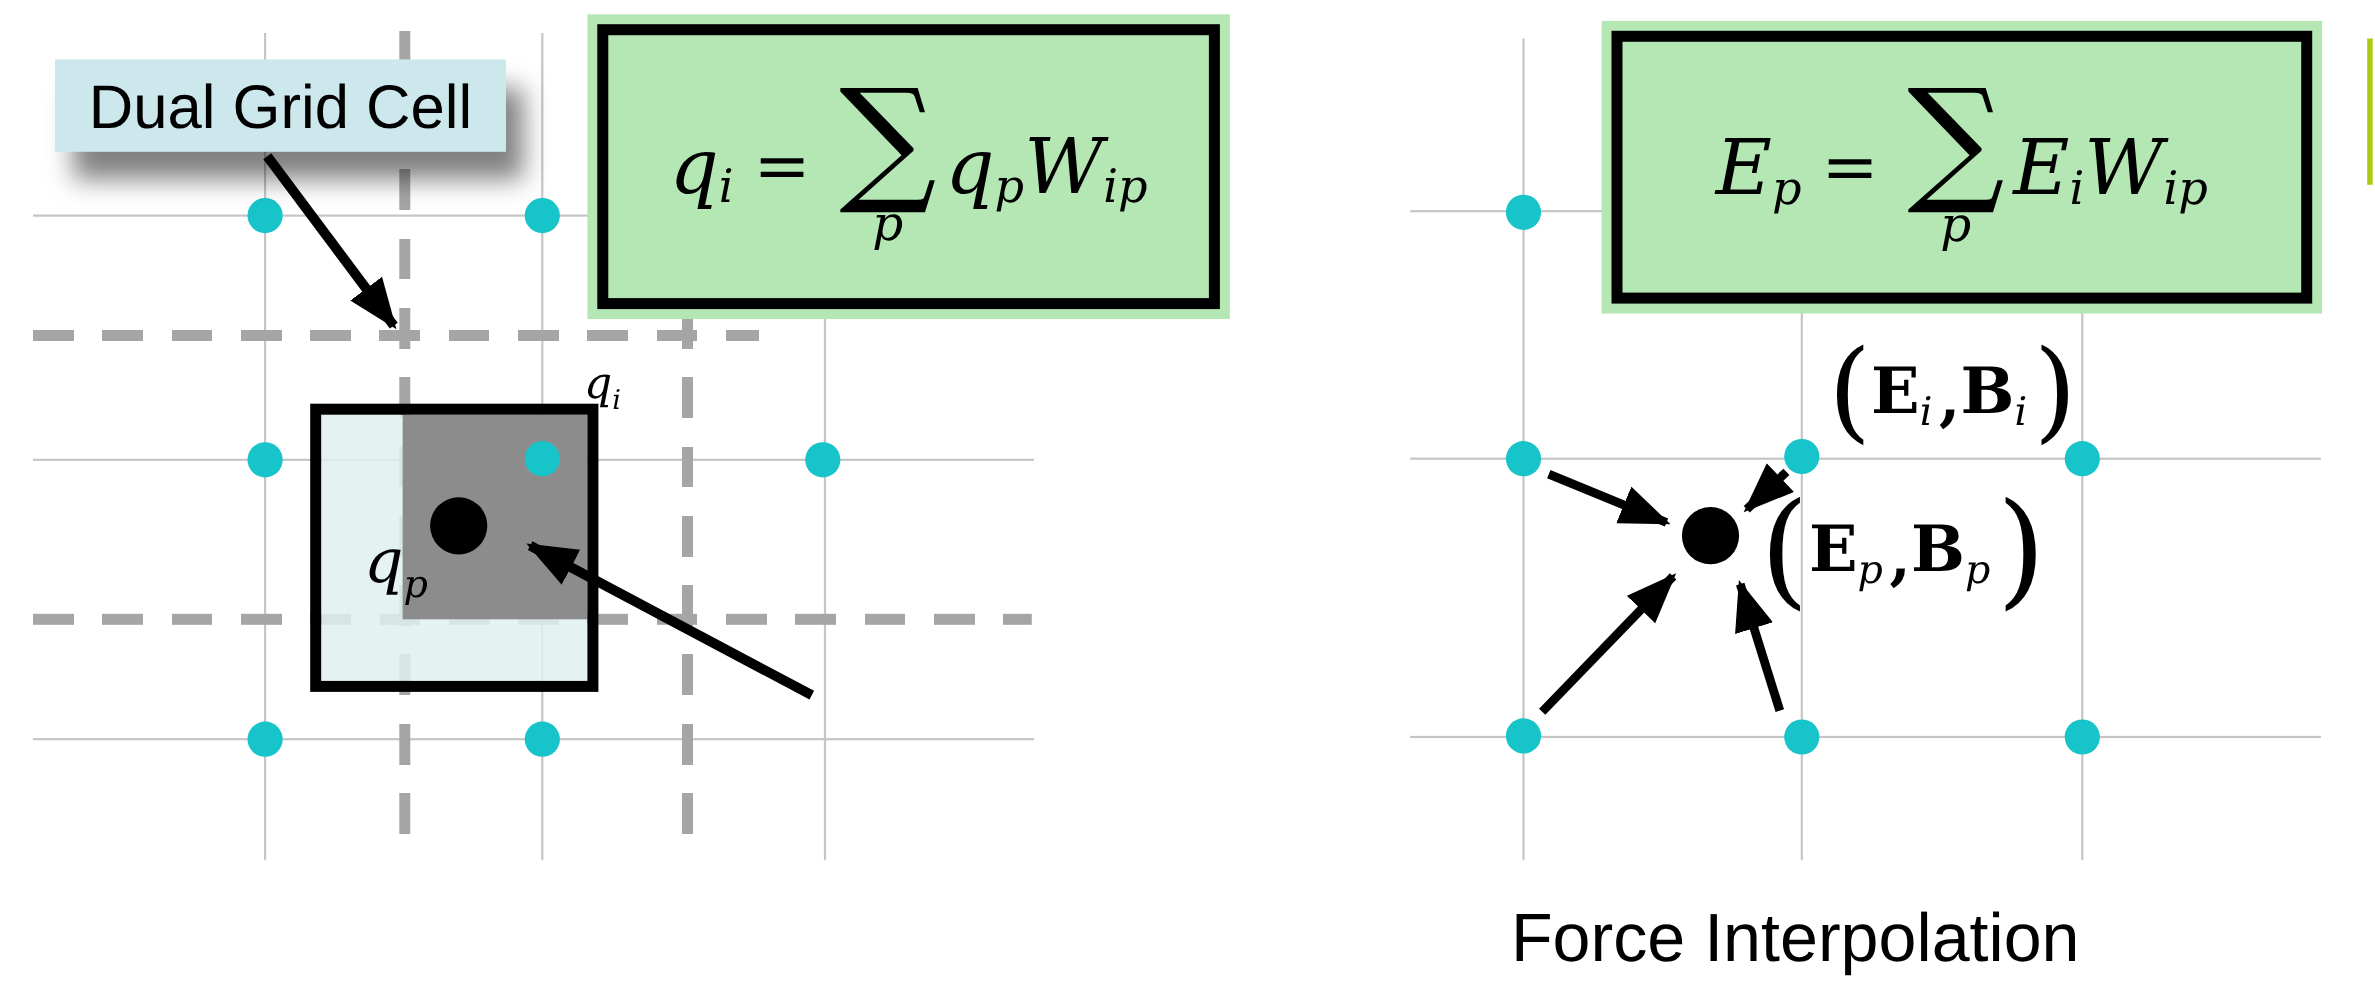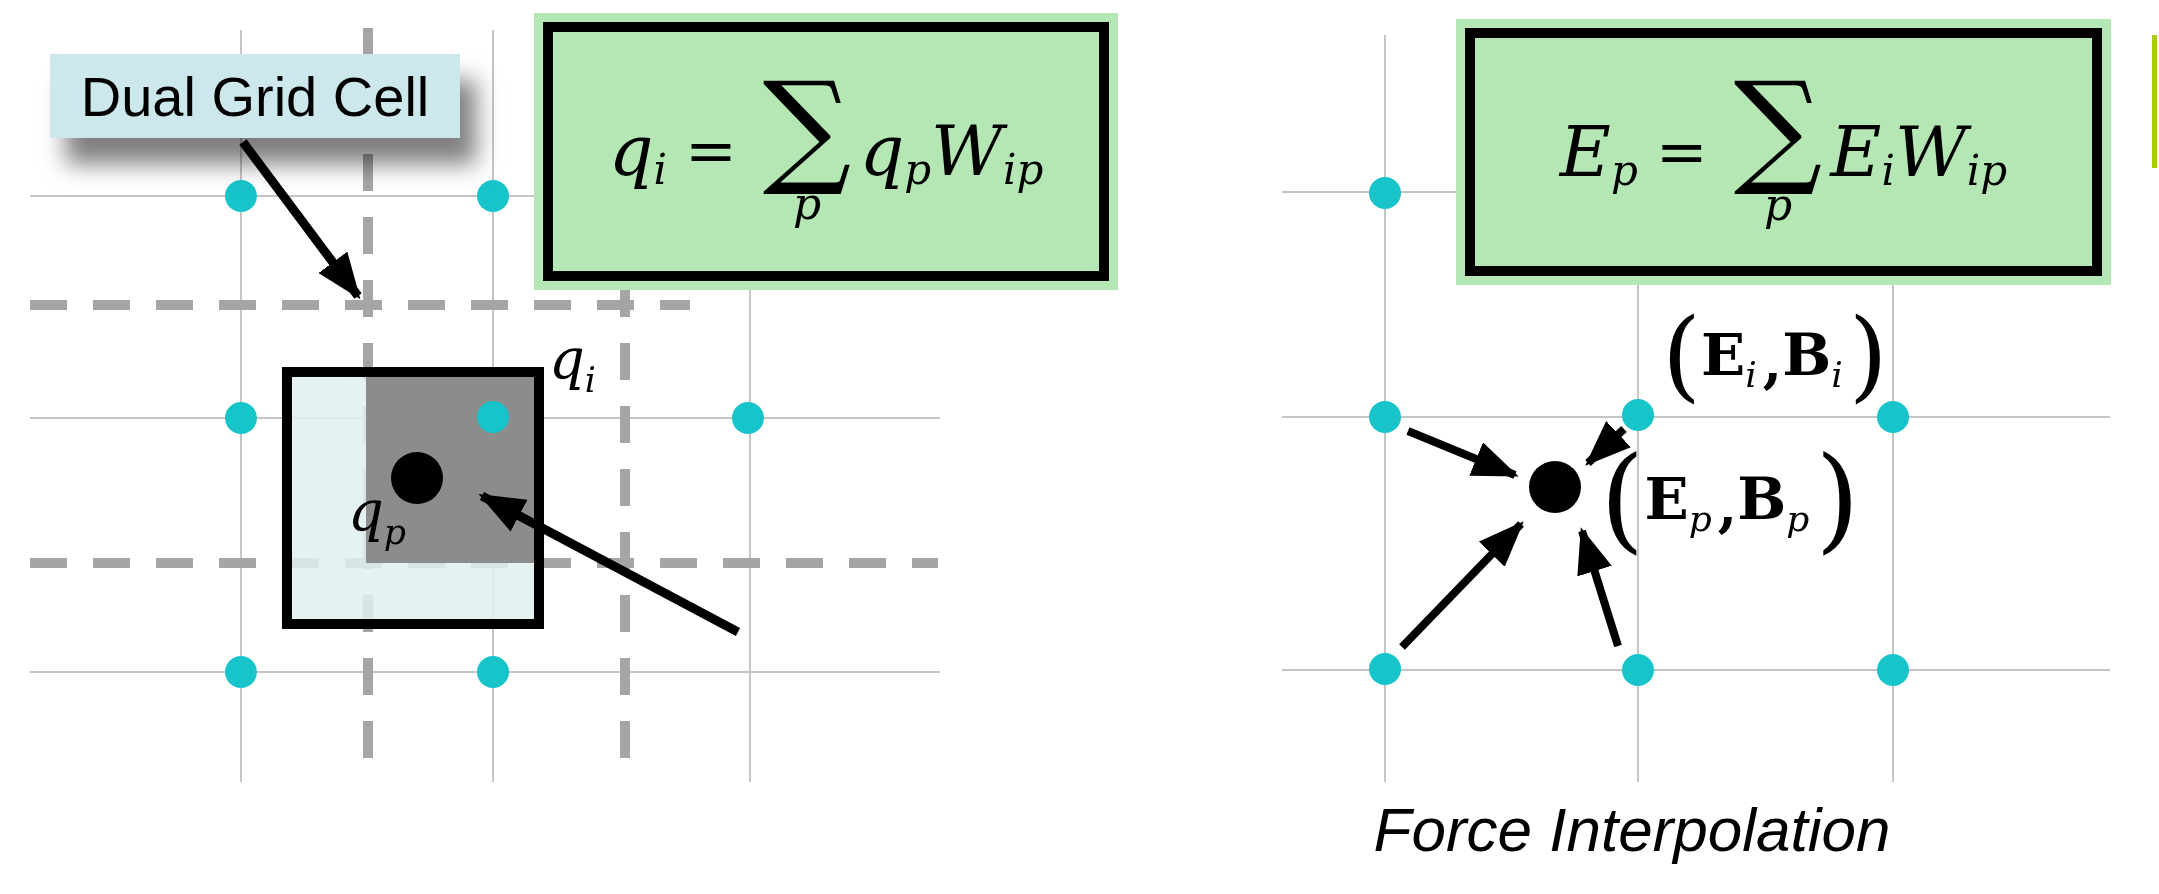--- a/index.html
+++ b/index.html
@@ -122,24 +122,24 @@
     <line x1="1408" y1="431" x2="1515" y2="475" stroke="#000" stroke-width="8" marker-end="url(#ah)"></line>
     <line x1="1624" y1="429" x2="1588" y2="463" stroke="#000" stroke-width="8" marker-end="url(#ah)"></line>
     <line x1="1402" y1="647" x2="1521" y2="524" stroke="#000" stroke-width="8" marker-end="url(#ah)"></line>
     <line x1="1618" y1="646" x2="1582" y2="531" stroke="#000" stroke-width="8" marker-end="url(#ah)"></line>
   </svg>
 
   <div class="callout" style="left:50px; top:54px; width:410px; height:84px; font-size:56px;">
     <span>Dual Grid Cell</span>
   </div>
 
-  <div class="mathlbl" style="left:549px; top:326px; font-size:56px;">
+  <div class="mathlbl" style="left:531px; top:326px; font-size:40px;">
     <span>q</span><span class="sub">i</span>
   </div>
-  <div class="mathlbl" style="left:331px; top:478px; font-size:56px;margin-left:17px;">
+  <div class="mathlbl" style="left:331px; top:478px; font-size:56px;">
     <span>q</span><span class="sub">p</span>
   </div>
 
   <div class="fieldlbl" style="left:1662px; top:316px;">
     <span class="paren" style="font-size:100px;">(</span>
     <span class="bold">E</span>
     <span class="fsub">i</span>
     <span class="comma">,</span>
     <span class="bold">B</span>
     <span class="fsub">i</span>
@@ -181,17 +181,17 @@
         <span class="sym">∑</span>
         <span class="lim">p</span>
       </span>
       <span class="base">E</span>
       <span class="bsub">i</span>
       <span class="base">W</span>
       <span class="bsub">ip</span>
     </div>
   </div>
 
-  <div class="caption" style="left:1632px; top:794px;font-style:italic;">Force Interpolation</div>
+  <div class="caption" style="left:1632px; top:818px;">Force Interpolation</div>
 
   <div class="edge-bar"></div>
 
 </div>
 
 </body></html>

